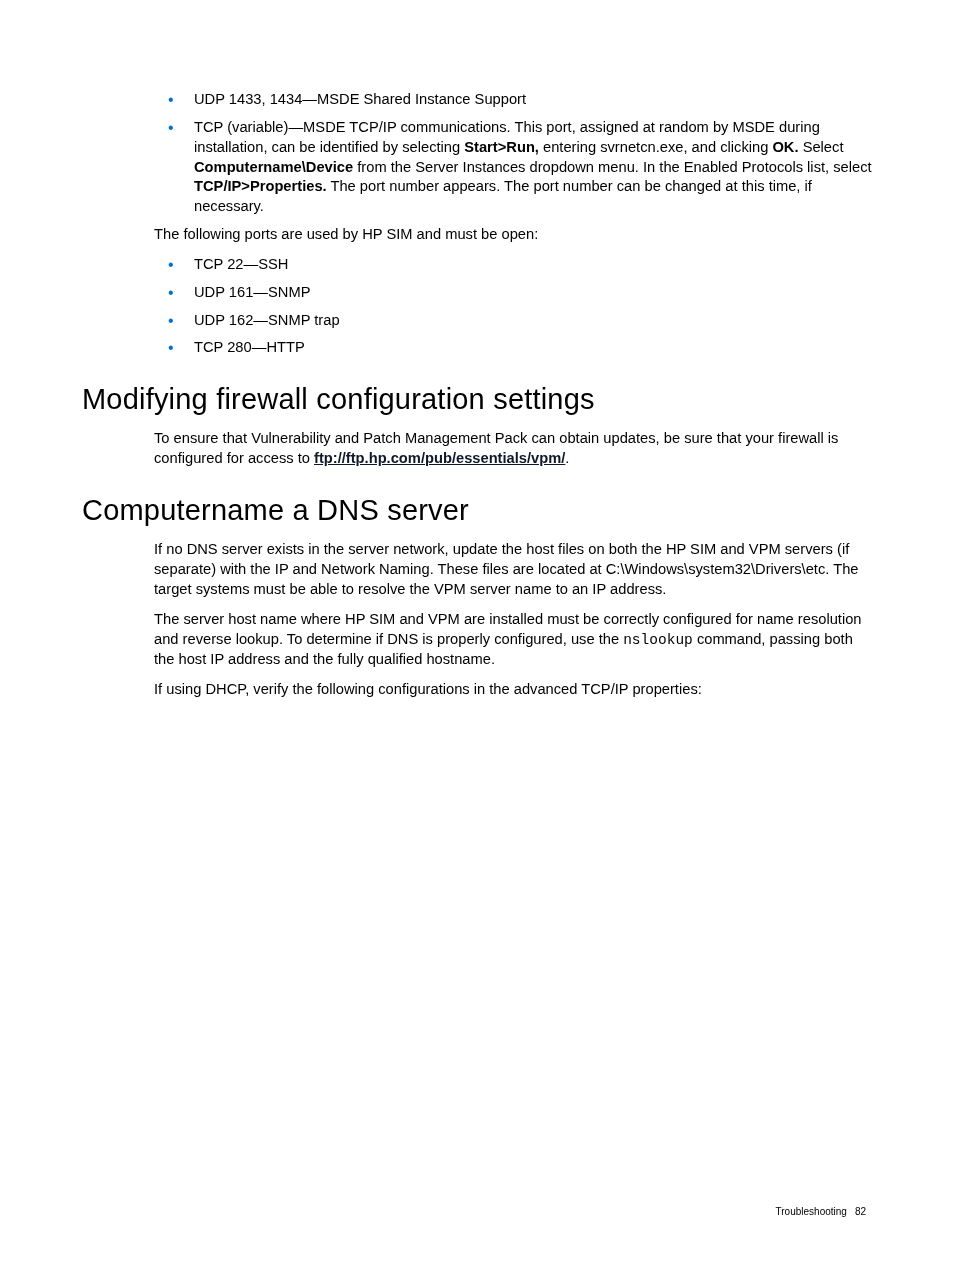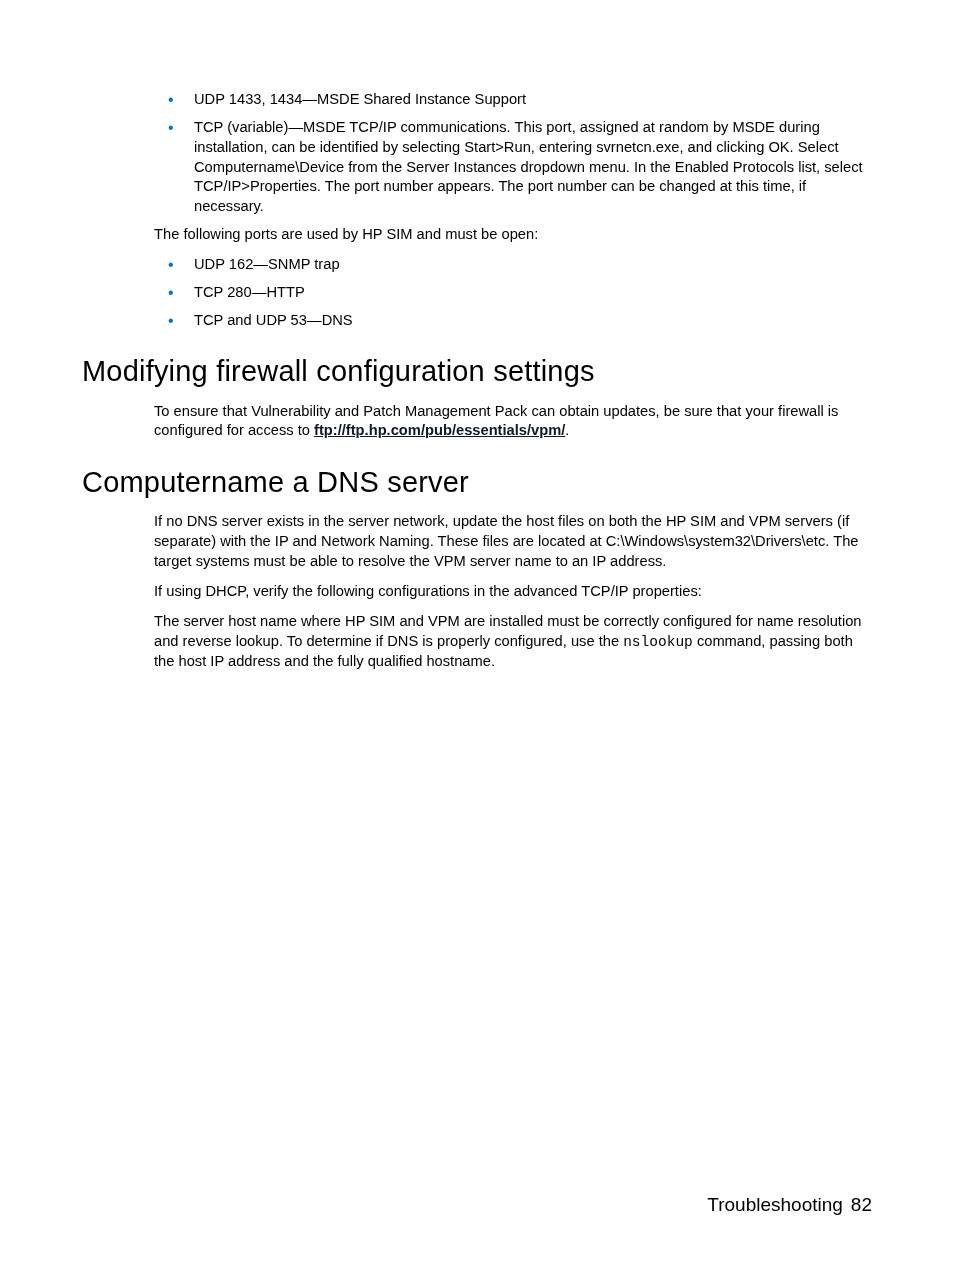--- a/index.html
+++ b/index.html
@@ -55,62 +55,63 @@
     text-decoration: underline;
     font-weight: bold;
   }
   .mono {
     font-family: "Courier New", monospace;
     font-size: 14.5px;
   }
   .footer {
     position: absolute;
     bottom: 52px;
-    right: 82px;
-    font-size: 19px;
+    right: 88px;
+    font-size: 10px;
   }
   .footer-gap {
     display: inline-block;
     width: 8px;
   }
-  b { font-weight: normal; margin-top: 22px; }
+  b { font-weight: bold; margin-top: 22px; }
 </style>
 </head>
 <body>
 
 <div class="content-block">
   <ul class="bullets">
     <li>
       <span>UDP 1433, 1434—MSDE Shared Instance Support</span>
     </li>
     <li>
       <span>TCP (variable)—MSDE TCP/IP communications. This port, assigned at random by MSDE during installation, can be identified by selecting </span><b>Start&gt;Run,</b><span> entering svrnetcn.exe, and clicking </span><b>OK.</b><span> Select </span><b>Computername\Device</b><span> from the Server Instances dropdown menu. In the Enabled Protocols list, select </span><b>TCP/IP&gt;Properties.</b><span> The port number appears. The port number can be changed at this time, if necessary.</span>
     </li>
   </ul>
 
   <p class="intro-para">The following ports are used by HP SIM and must be open:</p>
 
   <ul class="bullets">
+    <li><span>TCP 22—SSH</span></li>
+    <li><span>UDP 161—SNMP</span></li>
     <li><span>UDP 162—SNMP trap</span></li>
     <li><span>TCP 280—HTTP</span></li>
-    <li><span>TCP and UDP 53—DNS</span></li>
   </ul>
 </div>
 
 <h2 class="section-heading">Modifying firewall configuration settings</h2>
 <div class="content-block">
   <p class="para">
     <span>To ensure that Vulnerability and Patch Management Pack can obtain updates, be sure that your firewall is configured for access to </span><a class="ext-link" href="#">ftp://ftp.hp.com/pub/essentials/vpm/</a><span>.</span>
   </p>
 </div>
 
 <h2 class="section-heading">Computername a DNS server</h2>
 <div class="content-block">
   <p class="para">If no DNS server exists in the server network, update the host files on both the HP SIM and VPM servers (if separate) with the IP and Network Naming. These files are located at C:\Windows\system32\Drivers\etc. The target systems must be able to resolve the VPM server name to an IP address.</p>
-  <p class="para">If using DHCP, verify the following configurations in the advanced TCP/IP properties:</p>
   <p class="para">
     <span>The server host name where HP SIM and VPM are installed must be correctly configured for name resolution and reverse lookup. To determine if DNS is properly configured, use the </span><span class="mono">nslookup</span><span> command, passing both the host IP address and the fully qualified hostname.</span>
   </p>
+  <p class="para">If using DHCP, verify the following configurations in the advanced TCP/IP properties:</p>
 </div>
 
 <div class="footer">
   <span>Troubleshooting</span><span class="footer-gap"></span><span>82</span>
 </div>
 
 </body></html>

